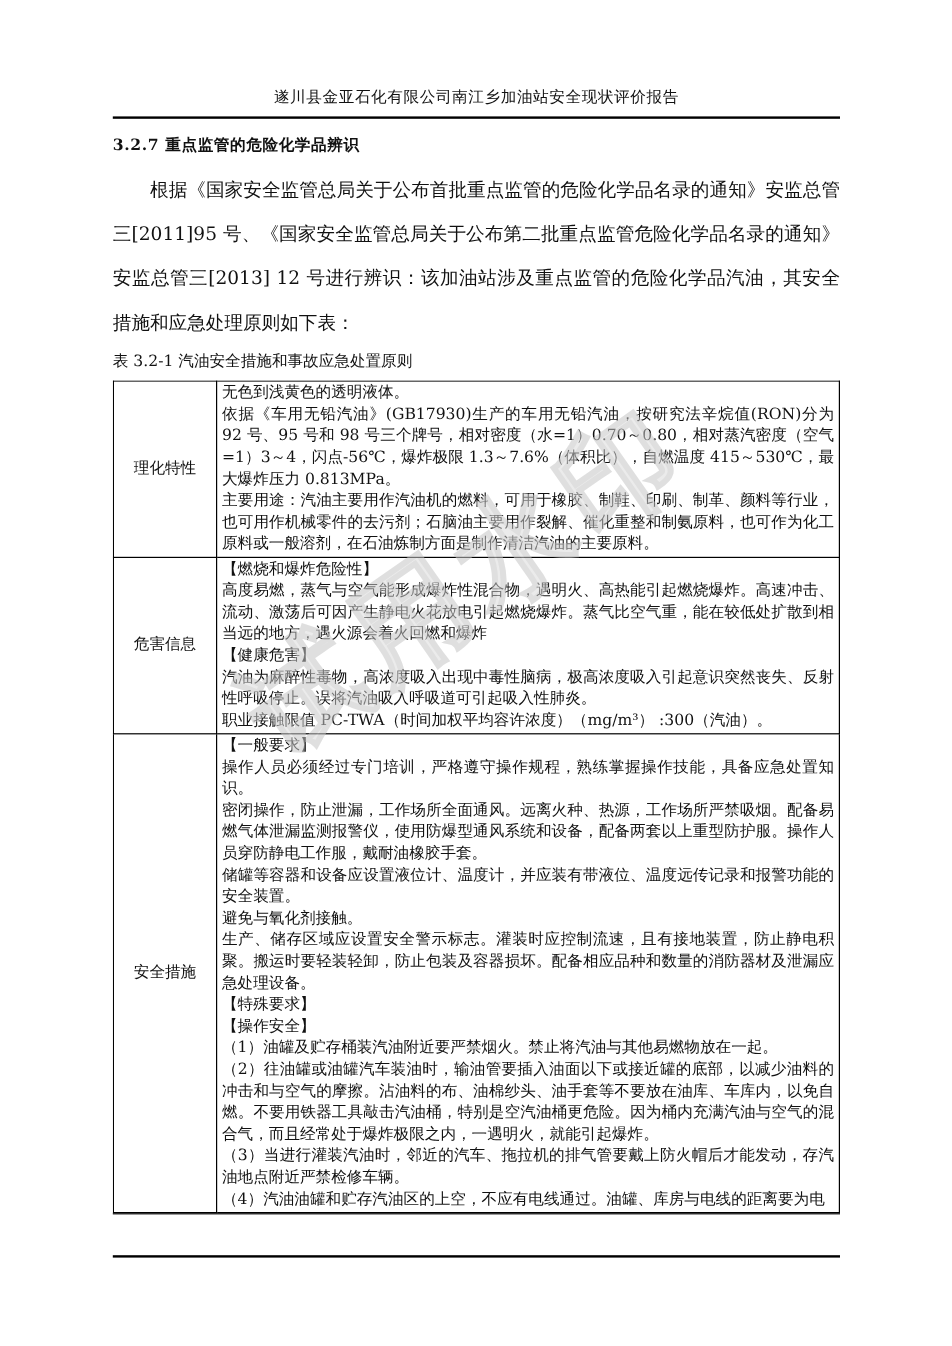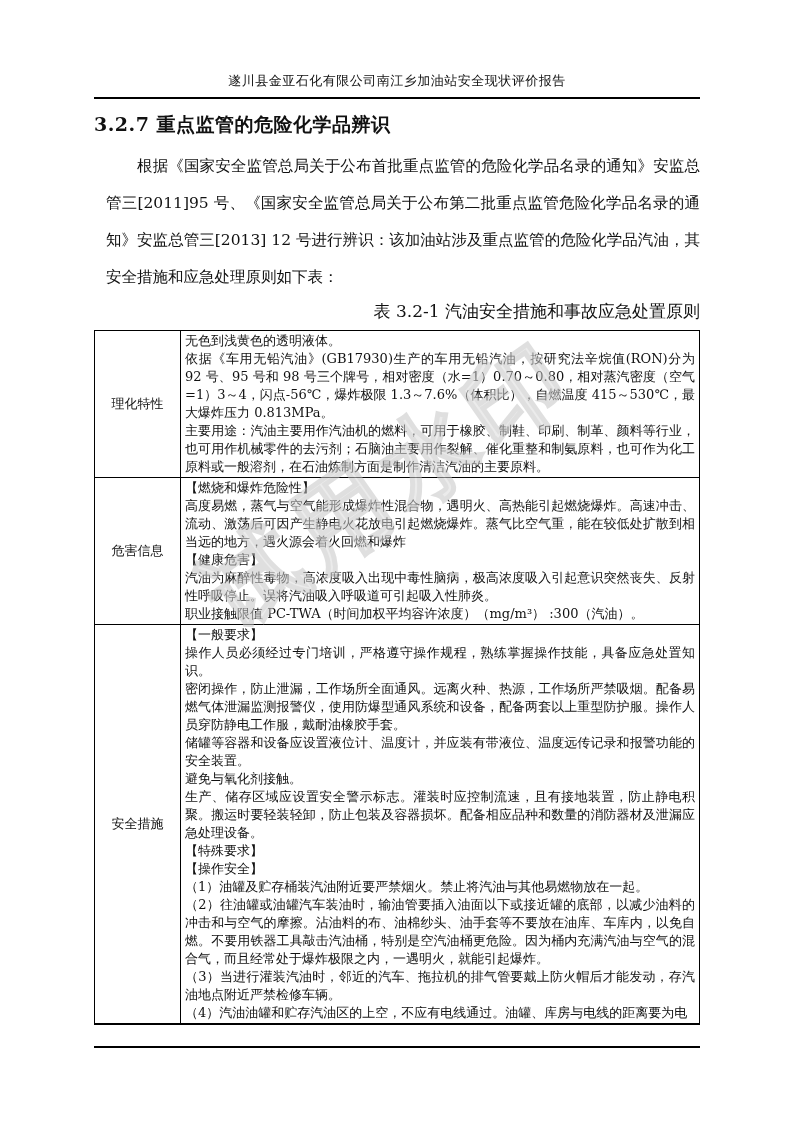--- a/index.html
+++ b/index.html
@@ -27,36 +27,35 @@
     text-align: center;
     font-size: 13px;
     letter-spacing: 0.5px;
   }
   .header-rule {
     margin-top: 7px;
     border-bottom: 2.5px solid #000;
   }
   .section-heading {
     margin-top: 13px;
-    font-size: 19px;
+    font-size: 13px;
     font-weight: bold;
     letter-spacing: 0.5px;
   }
   .body-paragraph {
     margin-top: 10px;
     font-size: 15.5px;
     line-height: 37px;
     text-align: justify;
     text-indent: 2em;
-    margin-left: 12px;
   }
   .table-caption {
     margin-top: 4px;
-    text-align: right;
-    font-size: 17px;
+    text-align: left;
+    font-size: 13px;
   }
   .table-clip {
     margin-top: 7px;
     max-height: 712px;
     overflow: hidden;
     border-bottom: 1.5px solid #000;
   }
   table.safety-table {
     width: 606px;
     border-collapse: collapse;

